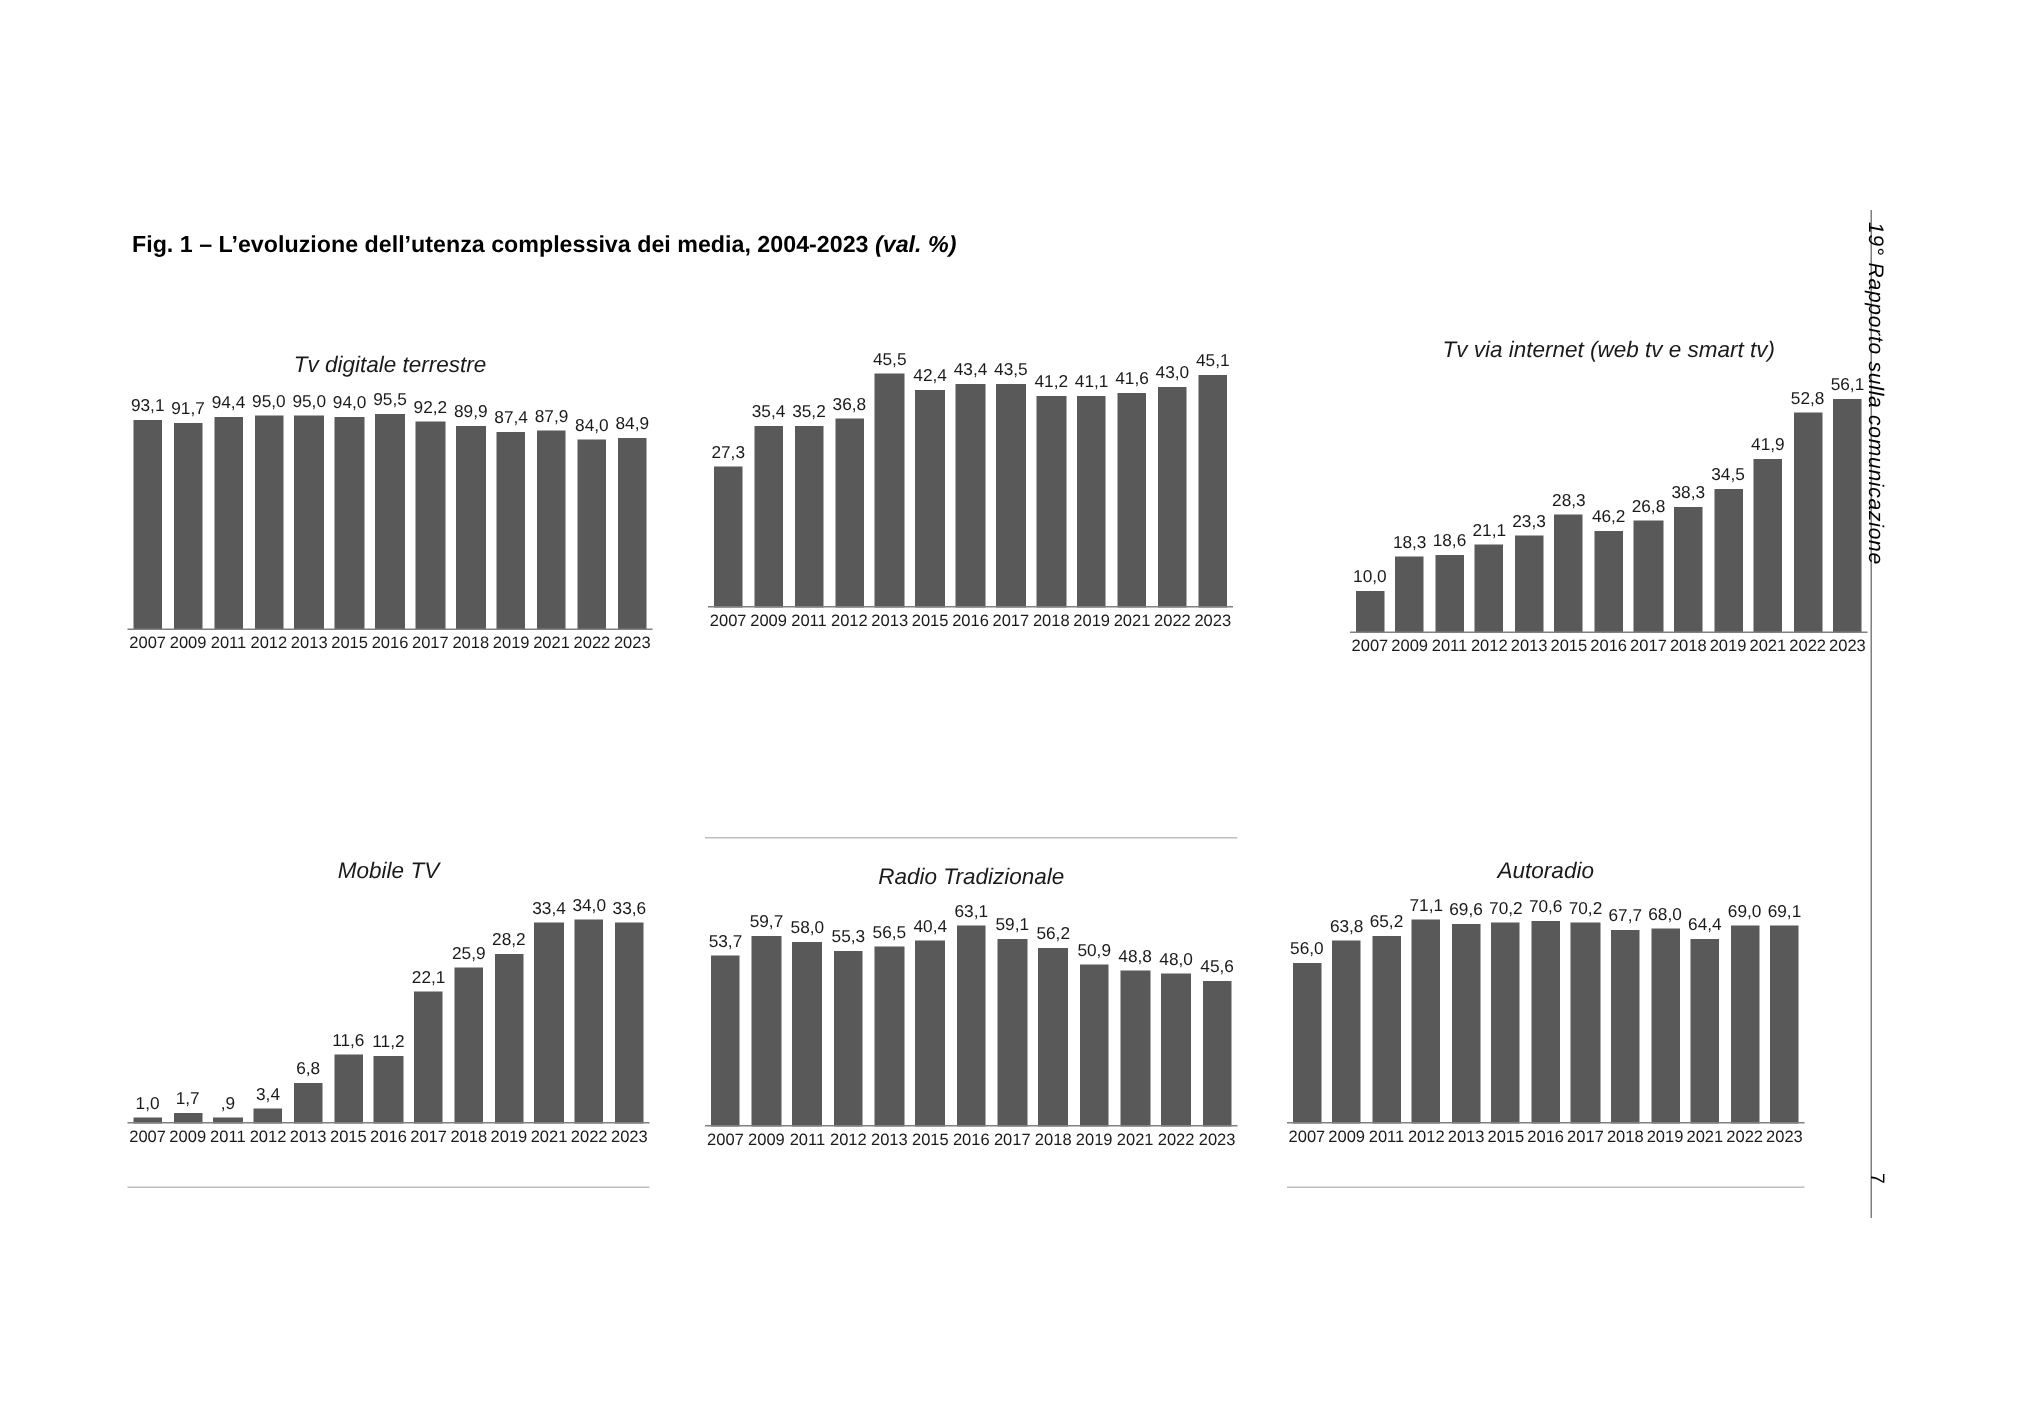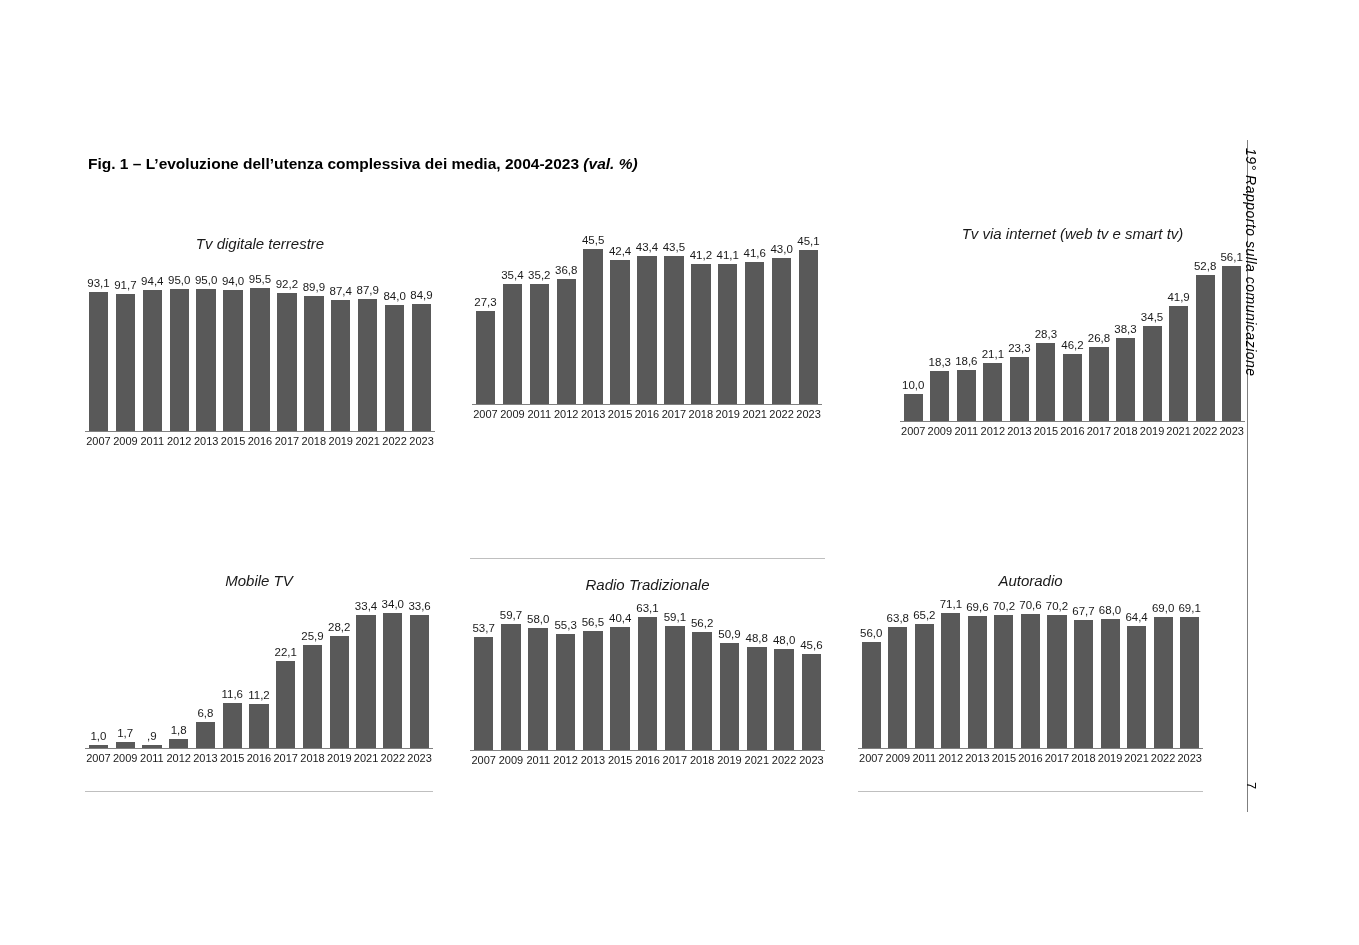--- a/index.html
+++ b/index.html
@@ -149,21 +149,21 @@
     <span class="bold">Fig. 1 – L’evoluzione dell’utenza complessiva dei media, 2004-2023</span>
     <span class="ital">(val. %)</span>
   </div>
 
   <div class="side-rule"></div>
   <div class="running-head">19° Rapporto sulla comunicazione</div>
   <div class="page-num">7</div>
 
   <div class="panel" style="left:85px; top:235px; width:350px;">
     <div class="panel-title">Tv digitale terrestre</div>
-    <div class="plot" style="height:160px; margin-top:20px;">
+    <div class="plot" style="height:160px; margin-top:8px;">
       <div class="bars">
           <div class="barcol">
             <div class="barval">93,1</div>
             <div class="bar" style="height: 140.381px;"></div>
           </div>
           <div class="barcol">
             <div class="barval">91,7</div>
             <div class="bar" style="height: 138.27px;"></div>
           </div>
           <div class="barcol">
@@ -391,21 +391,21 @@
           </div>
           <div class="barcol">
             <div class="barval">1,7</div>
             <div class="bar" style="height: 6.8px;"></div>
           </div>
           <div class="barcol">
             <div class="barval">,9</div>
             <div class="bar" style="height: 3.6px;"></div>
           </div>
           <div class="barcol">
-            <div class="barval">1,8</div>
+            <div class="barval">3,4</div>
             <div class="bar" style="height: 10px;"></div>
           </div>
           <div class="barcol">
             <div class="barval">6,8</div>
             <div class="bar" style="height: 27.2px;"></div>
           </div>
           <div class="barcol">
             <div class="barval">11,6</div>
             <div class="bar" style="height: 46.4px;"></div>
           </div>

